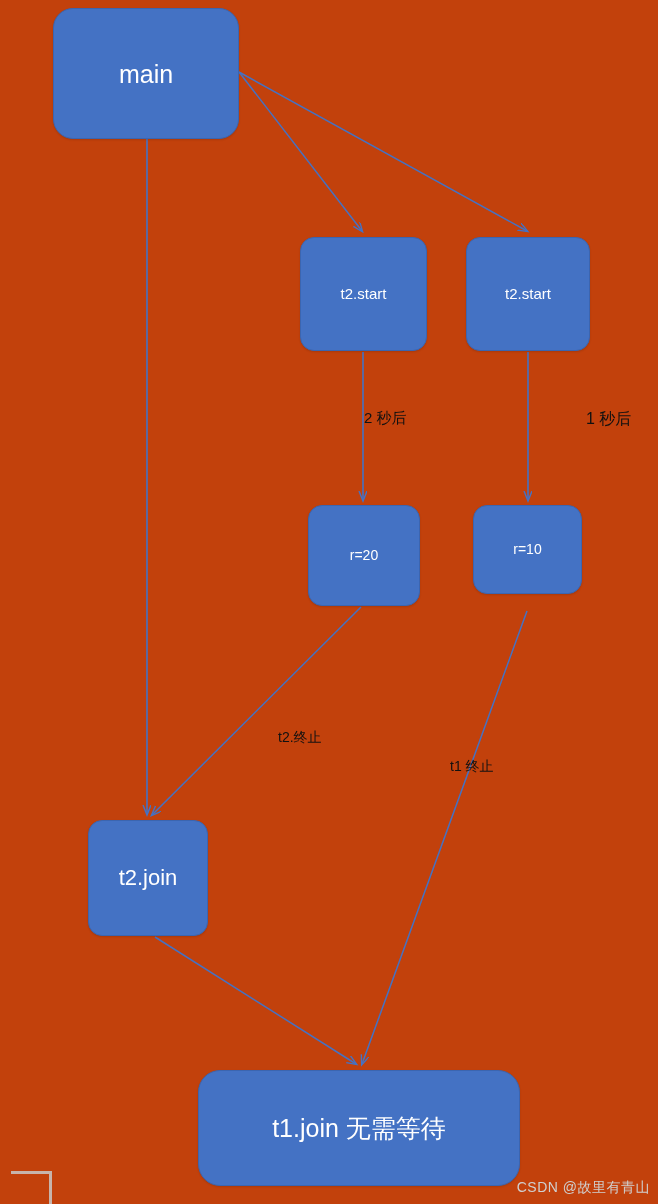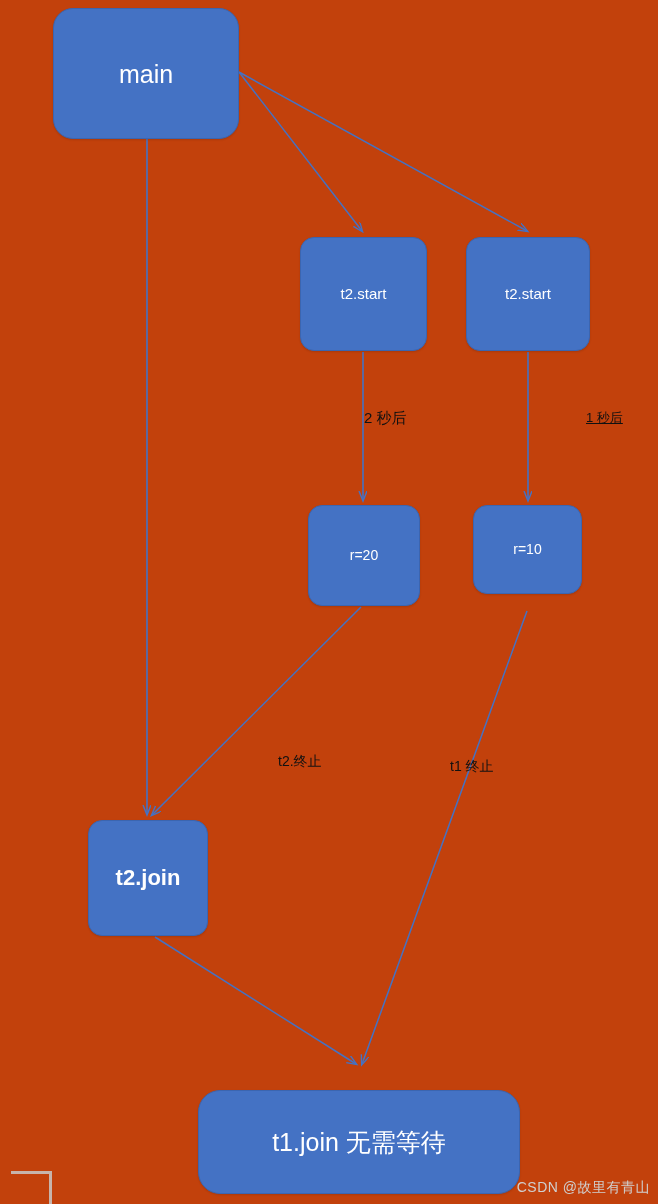--- a/index.html
+++ b/index.html
@@ -40,32 +40,32 @@
   }
   .node-label {
     display: block;
     white-space: nowrap;
   }
   .node-main   { left: 53px;  top: 8px;    width: 186px; height: 131px; font-size: 25px; border-radius: 20px; }
   .node-start1 { left: 300px; top: 237px;  width: 127px; height: 114px; font-size: 15px; }
   .node-start2 { left: 466px; top: 237px;  width: 124px; height: 114px; font-size: 15px; }
   .node-r20    { left: 308px; top: 505px;  width: 112px; height: 101px; font-size: 14px; }
   .node-r10    { left: 473px; top: 505px;  width: 109px; height: 89px; font-size: 14px; }
-  .node-t2join { left: 88px;  top: 820px;  width: 120px; height: 116px; font-size: 22px; font-weight: bold; }
-  .node-t1join { left: 198px; top: 1070px; width: 322px; height: 104px; font-size: 25px; border-radius: 22px; margin-top: 20px; }
+  .node-t2join { left: 88px;  top: 820px;  width: 120px; height: 116px; font-size: 22px; }
+  .node-t1join { left: 198px; top: 1070px; width: 322px; height: 116px; font-size: 25px; border-radius: 22px; }
 
   .edge-label {
     position: absolute;
     color: #111111;
     font-family: "Liberation Sans", "DejaVu Sans", sans-serif;
     white-space: nowrap;
   }
   .lbl-2s { left: 364px; top: 409px; font-size: 15px; }
-  .lbl-1s { left: 586px; top: 409px; font-size: 13px; text-decoration: underline; }
-  .lbl-t2end { left: 278px; top: 729px; font-size: 14px; margin-top: 24px; }
+  .lbl-1s { left: 586px; top: 409px; font-size: 16px; }
+  .lbl-t2end { left: 278px; top: 729px; font-size: 14px; }
   .lbl-t1end { left: 450px; top: 758px; font-size: 14px; }
 
   .watermark {
     position: absolute;
     right: 8px;
     bottom: 7px;
     font-size: 14px;
     color: #d0d0d0;
     letter-spacing: 0.5px;
     white-space: nowrap;

